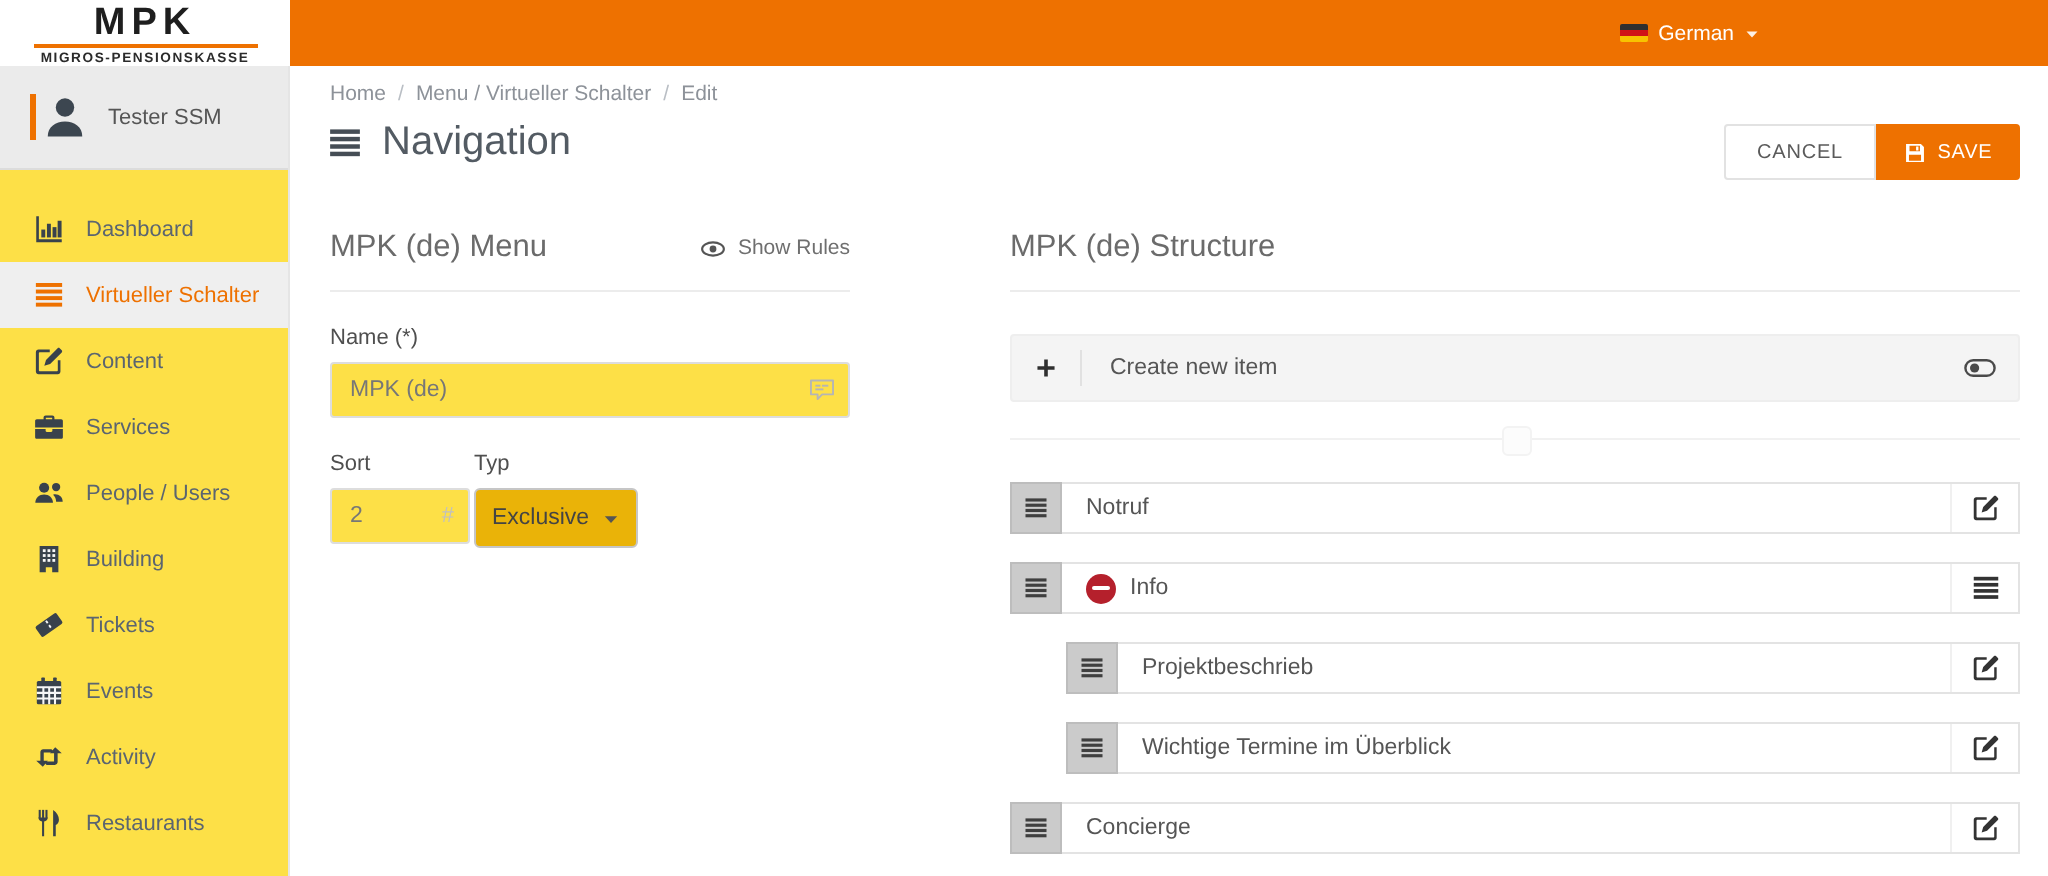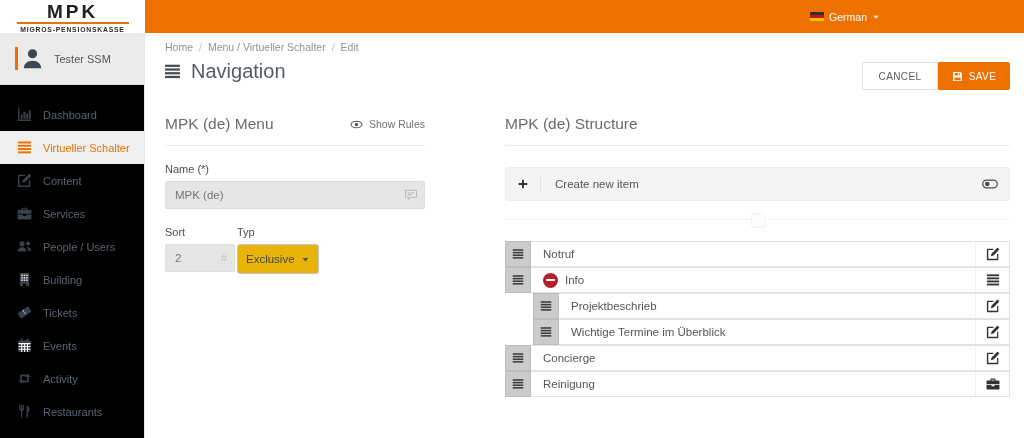--- a/index.html
+++ b/index.html
@@ -20,21 +20,21 @@
   .logo-subtitle { font-size:6.8px; font-weight:bold; letter-spacing:0.8px; color:#2b2b2b; }
   .orange-bar { flex:1; background:var(--accent); display:flex; align-items:center; justify-content:flex-end; color:#fff; padding-right:18px; }
   .lang-selector { display:flex; align-items:center; gap:5px; font-size:10.5px; cursor:pointer; color:#fff; }
   .flag-de { width:14px; height:9px; border-radius:1px; display:inline-block;
     background:linear-gradient(to bottom, #2f2f2f 0 33%, #d01317 33% 66%, #f8c300 66% 100%); }
   .lang-caret { width:8px; height:8px; opacity:.9; }
   .topbar-actions { display:flex; }
   .topbar-action { width:15px; height:15px; margin-left:27px; color:#fff; cursor:pointer; }
 
   
-  .sidebar { position:absolute; left:0; top:33px; bottom:0; width:145px; background:#000000; border-right:1px solid #e5e5e5; box-sizing:border-box; }
+  .sidebar { position:absolute; left:0; top:33px; bottom:0; width:145px; background:#fde047; border-right:1px solid #e5e5e5; box-sizing:border-box; }
   .user-block { height:51px; background:#ebebeb; border-bottom:1px solid #dcdcdc; display:flex; align-items:center; padding-left:15px; gap:10px; cursor:pointer; }
   .avatar { width:23px; height:23px; color:#3c4650; border-left:3px solid var(--accent); padding-left:3px; }
   .user-name { font-size:11px; color:#555; }
   .nav { padding-top:13px; }
   .nav-item { height:33px; display:flex; align-items:center; gap:11px; padding-left:17px; font-size:11px; color:#5b6570; cursor:pointer; }
   .nav-icon { width:15px; height:15px; color:#39424c; }
   .nav-item.active { background:#efefef; color:var(--accent); }
   .nav-item.active .nav-icon { color:var(--accent); }
 
   
@@ -56,21 +56,21 @@
   .panel { position:absolute; top:82px; }
   .panel-menu { left:20px; width:260px; }
   .panel-structure { left:360px; width:505px; }
   .panel-head { display:flex; align-items:center; border-bottom:1px solid #ececec; padding-bottom:12px; }
   .panel-title { font-size:15.5px; color:#6b6b6b; font-weight:400; }
   .show-rules { margin-left:auto; display:flex; align-items:center; gap:6px; font-size:10.5px; color:#6f6f6f; cursor:pointer; }
   .show-rules .icon { width:13px; height:13px; color:#555; }
 
   .field-label { display:block; font-size:11px; color:#4f4f4f; margin:17px 0 6px; }
   .input-wrap { position:relative; }
-  .text-input { width:100%; height:28px; border:1px solid #ddd; border-radius:2px; font-size:11.5px; color:#777; padding:0 26px 0 9px; box-sizing:border-box; background:#e5e5e5; font-family:inherit; outline:none; }
+  .text-input { width:100%; height:28px; border:1px solid #ddd; border-radius:2px; font-size:11.5px; color:#777; padding:0 26px 0 9px; box-sizing:border-box; background:#fde047; font-family:inherit; outline:none; }
   .comment { position:absolute; right:7px; top:7px; width:14px; height:14px; color:#b5b5b5; cursor:pointer; }
   .hash { position:absolute; right:8px; top:8px; font-size:11px; color:#c0c0c0; }
   .fields-row { display:flex; }
   .col-sort { width:70px; }
   .col-typ { margin-left:2px; }
   .select { width:82px; height:30px; border:1px solid #c6c6c6; border-radius:3px; display:flex; align-items:center; font-size:11.5px; color:#444; padding:0 8px; box-sizing:border-box; cursor:pointer; background:#eab308; }
   .select-caret { margin-left:auto; width:9px; height:9px; color:#555; }
 
   
   .create-row { margin-top:21px; height:34px; background:#f4f4f4; border:1px solid #eeeeee; border-radius:2px; display:flex; align-items:center; cursor:pointer; box-sizing:border-box; }
@@ -78,21 +78,21 @@
   .create-plus svg { width:12px; height:12px; }
   .create-sep { width:1px; height:18px; background:#e1e1e1; }
   .create-label { font-size:11.5px; color:#555; margin-left:14px; }
   .toggle-icon { width:16px; height:16px; margin-left:auto; margin-right:11px; color:#4a4a4a; cursor:pointer; }
 
   .drop-divider { position:relative; height:13px; margin-top:12px; }
   .drop-divider::before { content:""; position:absolute; left:0; right:0; top:6px; height:1px; background:#f1f1f1; }
   .drop-divider::after { content:""; position:absolute; left:50%; top:0; margin-left:-7px; width:13px; height:13px; background:#fcfcfc; border:1px solid #f3f3f3; border-radius:3px; }
 
   .structure-list { margin-top:15px; }
-  .srow { display:flex; height:26px; margin-bottom:0; }
+  .srow { display:flex; height:26px; margin-bottom:14px; }
   .srow.indent { margin-left:28px; }
   .handle { width:26px; height:26px; background:#cbcbcb; border:1px solid #bdbdbd; box-sizing:border-box; padding:6px; color:#3f3f3f; cursor:grab; }
   .srow-body { flex:1; border:1px solid #e3e3e3; border-left:none; background:#fff; display:flex; align-items:center; padding-left:12px; box-sizing:border-box; }
   .minus-circle { display:none; width:15px; height:15px; border-radius:50%; background:var(--danger); margin-right:7px; position:relative; flex:none; cursor:pointer; }
   .minus-circle::after { content:""; position:absolute; left:3px; right:3px; top:6.5px; height:2px; background:#fff; border-radius:1px; }
   .srow.has-minus .minus-circle { display:block; }
   .srow-label { font-size:11.5px; color:#555; }
   .row-action { margin-left:auto; width:33px; align-self:stretch; border-left:1px solid #f0f0f0; color:#333; cursor:pointer; }
   .row-action svg { width:14px; height:14px; }
 </style>

